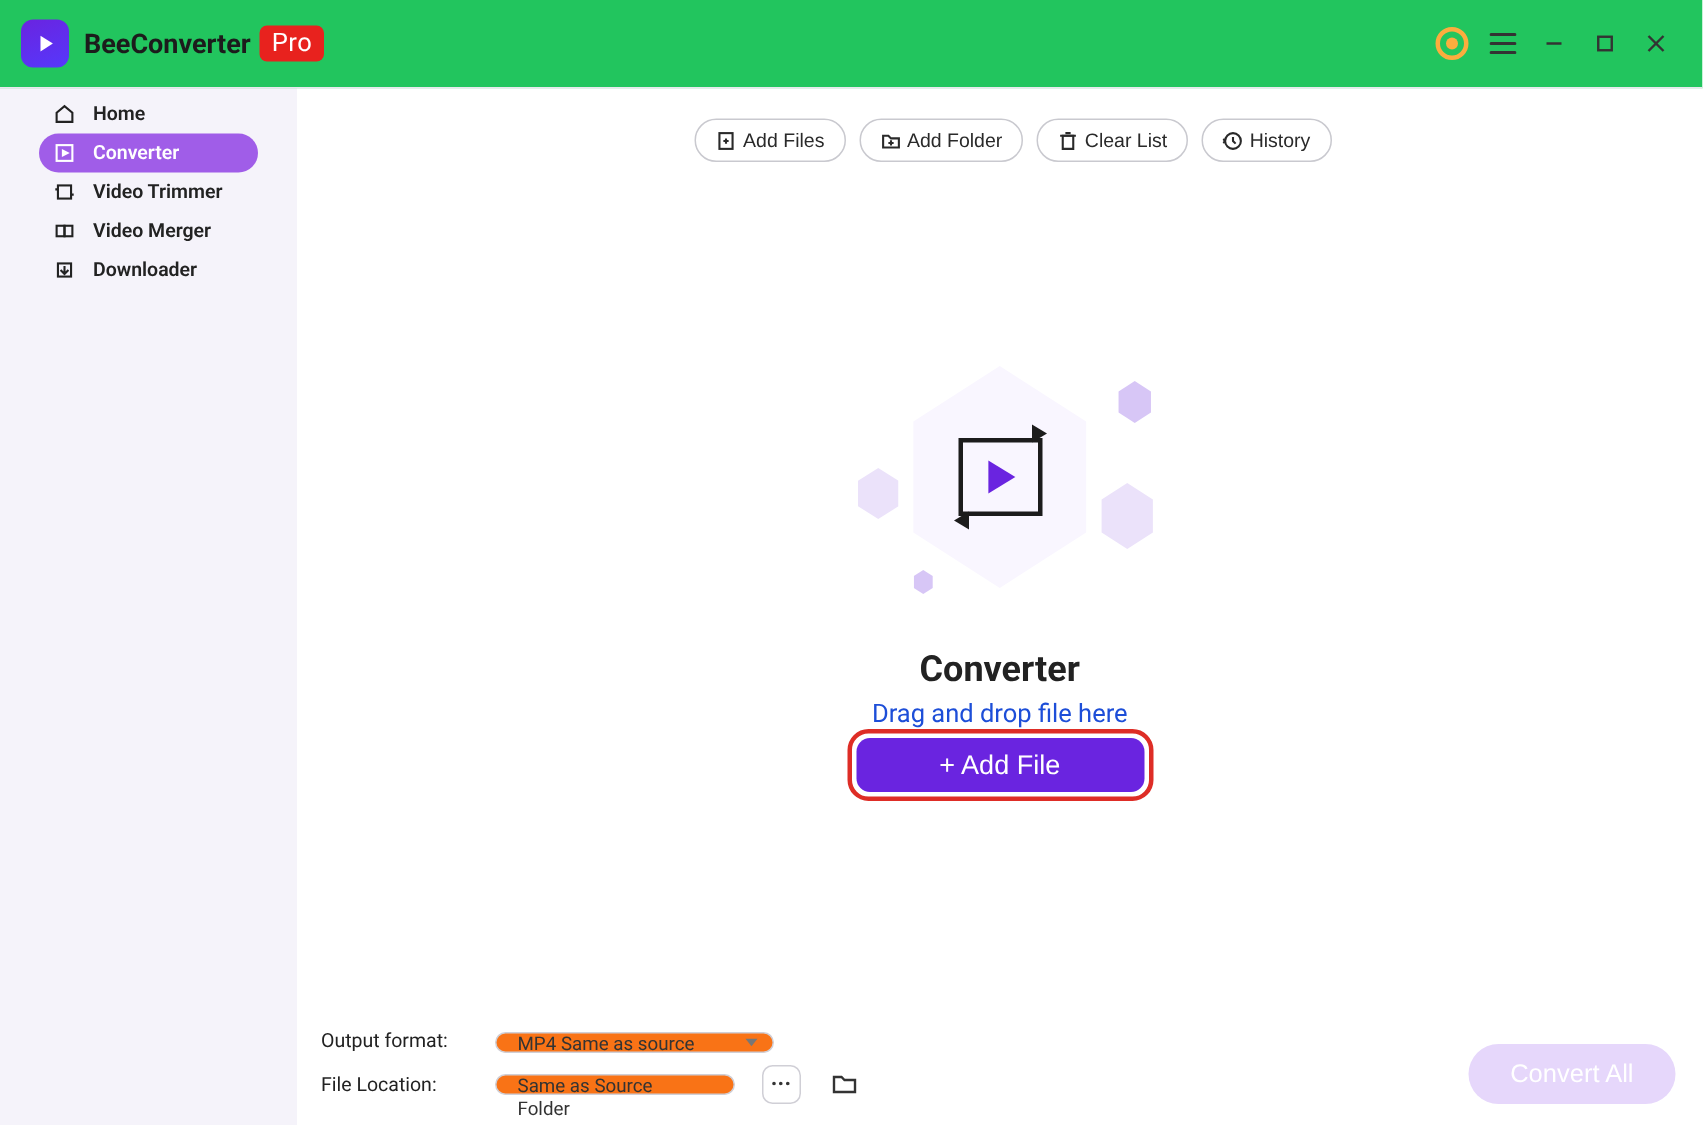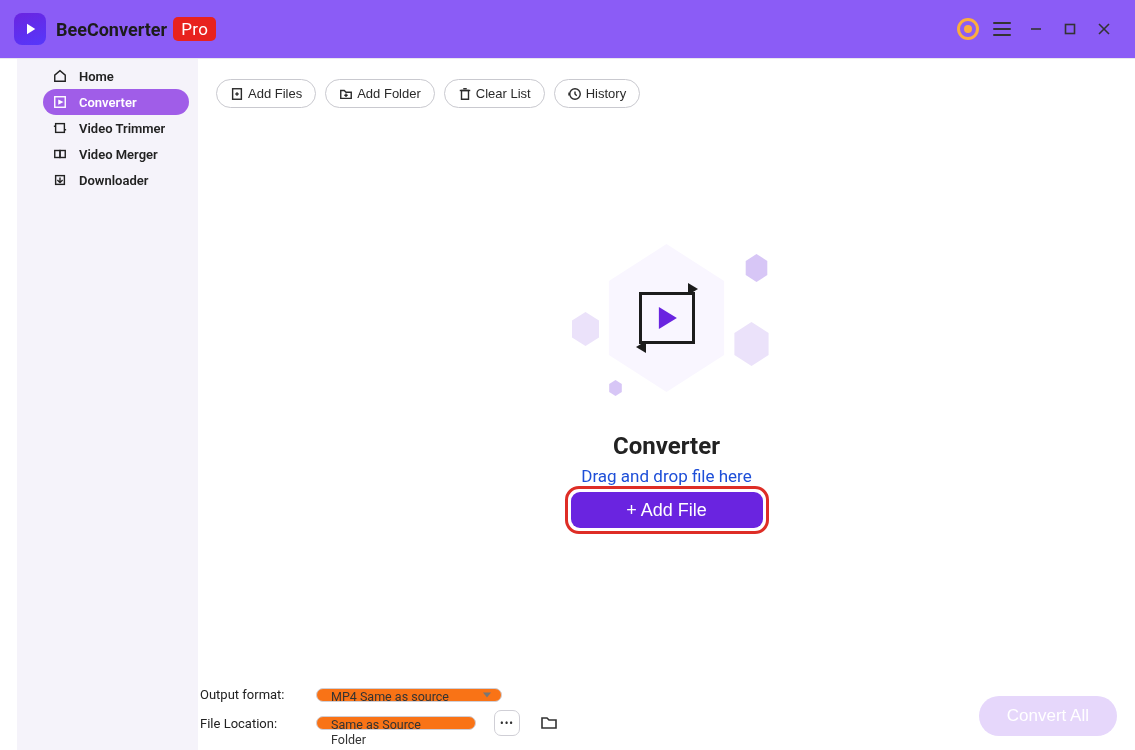--- a/index.html
+++ b/index.html
@@ -12,21 +12,21 @@
     position: relative;
   }
 
   
   .titlebar {
     height: 59px;
     display: flex;
     align-items: center;
     padding: 0 14px;
     border-bottom: 1px solid #e9e7ee;
-    background: #8b5cf6;
+    background: #22c55e;
   }
   .logo {
     width: 32px; height: 32px;
     border-radius: 8px;
     background: linear-gradient(160deg,#6A24E0 0%, #5638FB 100%);
     display: flex; align-items: center; justify-content: center;
   }
   .app-title {
     font-size: 18px;
     font-weight: 700;
@@ -63,21 +63,21 @@
     background: #fbad3e;
     border-radius: 50%;
   }
   .hamburger-svg line { stroke: #333; stroke-width: 2; stroke-linecap: round; }
   .win-ctrl svg { width: 14px; height: 14px; }
   .win-ctrl line, .win-ctrl rect { stroke:#333; stroke-width:1.6; fill:none; }
 
   
   .sidebar {
     position: absolute;
-    top: 59px; left: 17px;
+    top: 59px; left: 0;
     width: 198px;
     height: calc(750px - 59px);
     background: #f5f3fa;
     padding-top: 4px;
   }
   .side-item {
     height: 26px;
     margin: 0 26px 0 26px;
     padding: 0 10px;
     display: flex;
@@ -107,20 +107,21 @@
     top: 59px; left: 198px; right: 0; bottom: 0;
     background: #ffffff;
     display: flex;
     flex-direction: column;
   }
 
   .toolbar {
     padding: 20px 0 0 18px;
     display: flex;
     gap: 9px;
+    justify-content: center;
   }
   .tool-btn {
     border: 1px solid #c9c9cf;
     background: #fff;
     border-radius: 15px;
     height: 29px;
     padding: 0 13px;
     font-size: 13px;
     color: #2a2a2a;
     display: inline-flex;
@@ -203,21 +204,21 @@
     height: 36px;
     width: 192px;
     font-size: 18px;
     font-weight: 500;
     cursor:pointer;
   }
 
   
   .footer {
     position:absolute;
-    left: 2px;
+    left: 16px;
     right: 18px;
     bottom: 14px;
     display:flex;
     align-items: flex-end;
     font-size: 13px;
     color: #333;
   }
   .footer-left { display:flex; flex-direction:column; gap:8px; }
   .footer-row { display:flex; align-items:center; gap:18px; }
   .footer-row .label { width: 98px; color:#222; }

